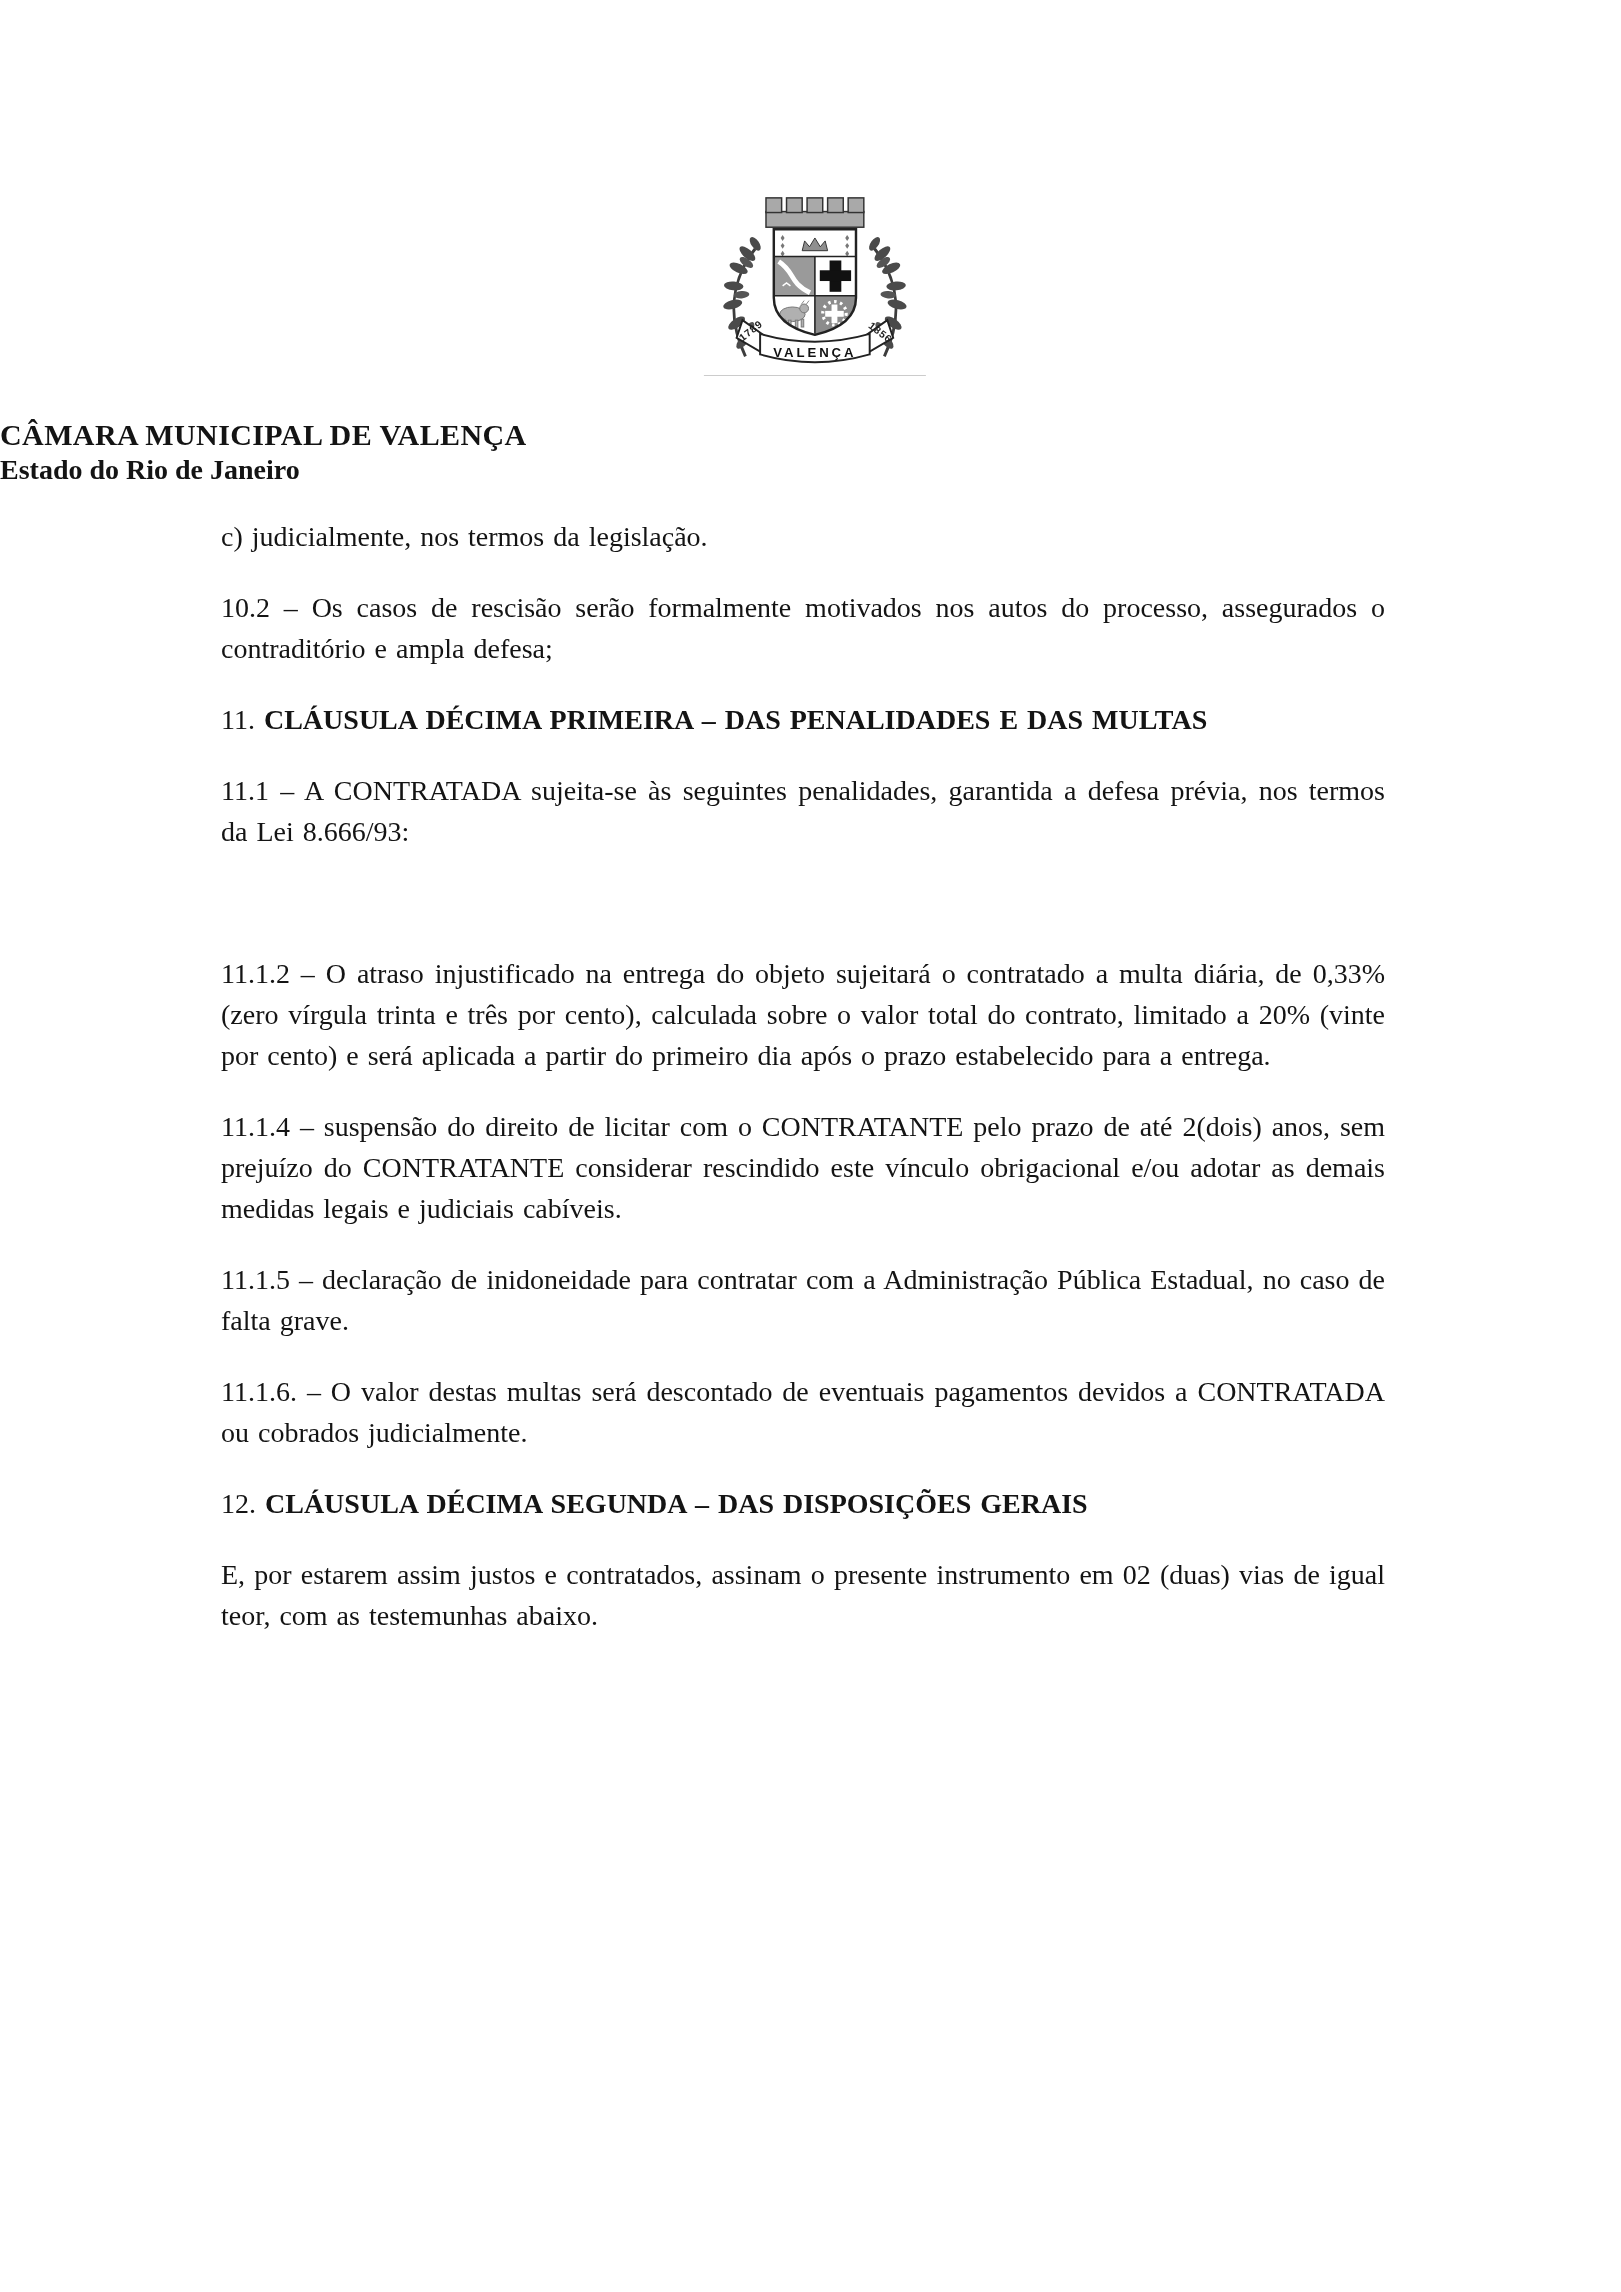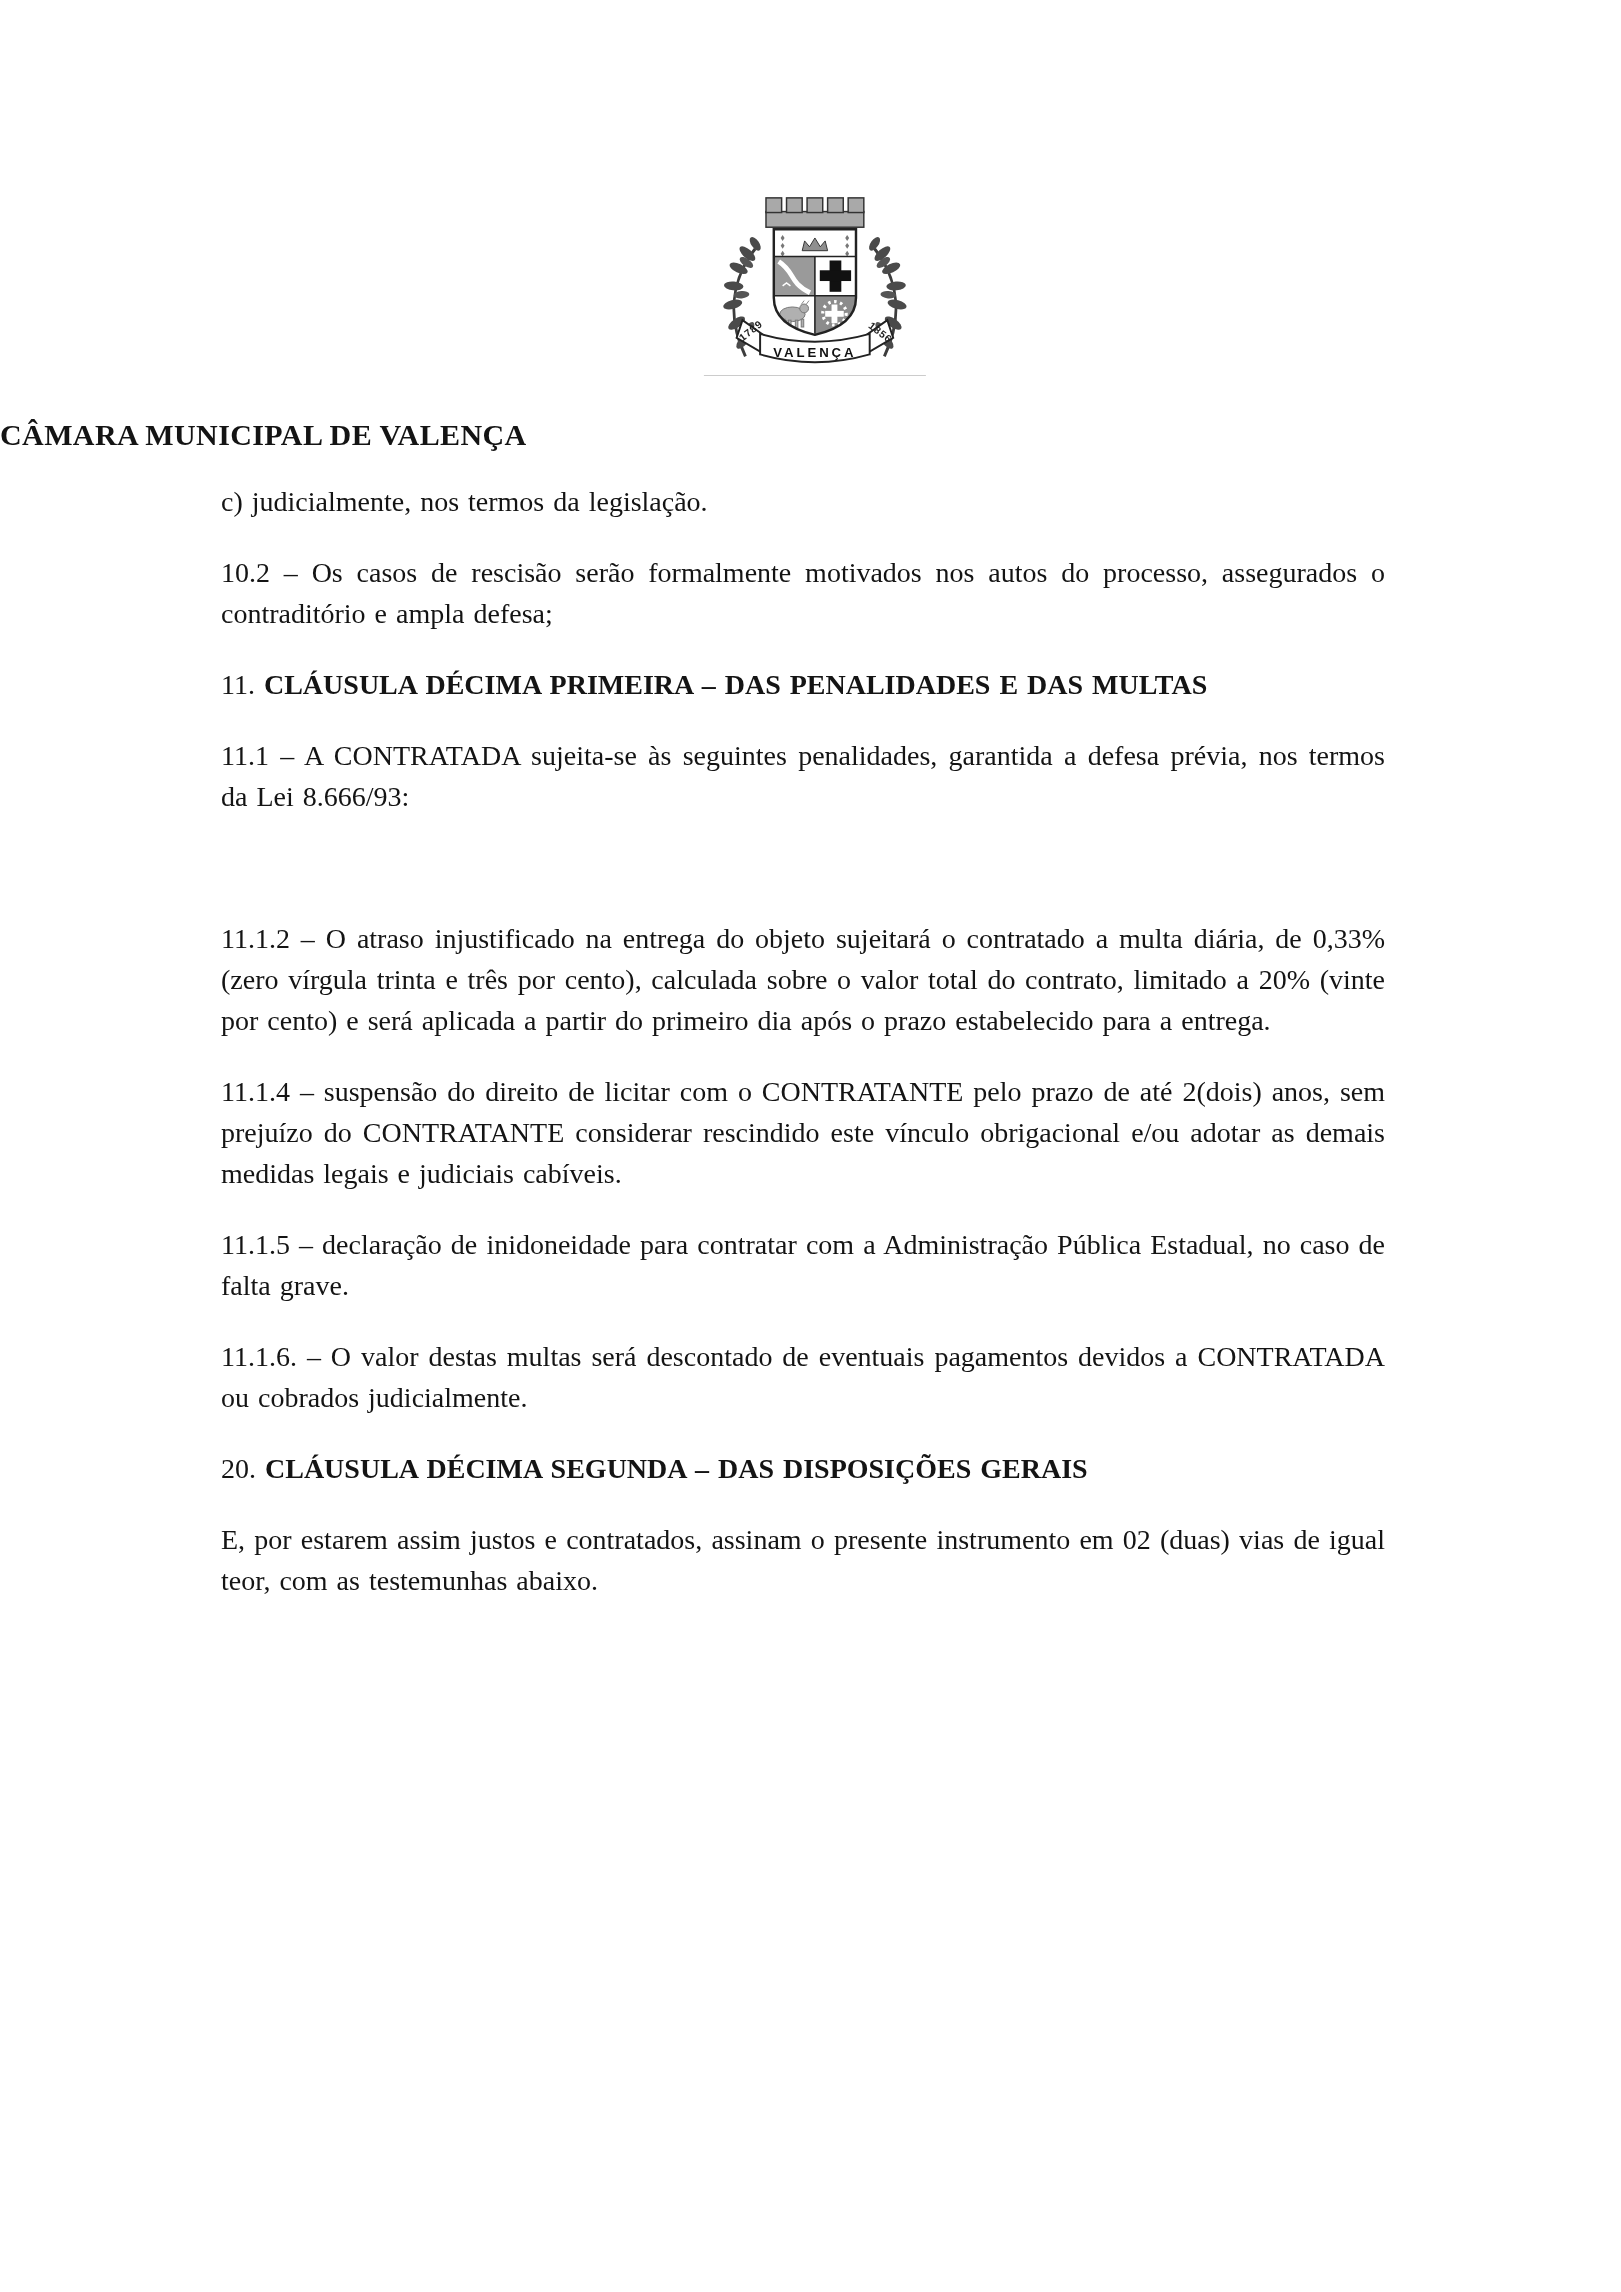--- a/index.html
+++ b/index.html
@@ -155,30 +155,31 @@
         <path d="M57,145 Q113,161 169,145 L169,166 Q113,182 57,166 Z" fill="#ffffff" stroke="#222222" stroke-width="2"></path>
         <text transform="translate(39,153) rotate(-38)" font-size="10.5" font-weight="bold" fill="#222222" font-family="Liberation Sans, sans-serif" letter-spacing="1">1789</text>
         <text transform="translate(167,138) rotate(38)" font-size="10.5" font-weight="bold" fill="#222222" font-family="Liberation Sans, sans-serif" letter-spacing="1">1856</text>
         <text x="113" y="169" text-anchor="middle" font-size="13.5" font-weight="bold" fill="#111111" font-family="Liberation Sans, sans-serif" letter-spacing="3">VALENÇA</text>
       </g>
     </svg>
   </div>
 
   <header class="org-header">
     <h1 class="org-name">CÂMARA MUNICIPAL DE VALENÇA</h1>
+    <h2 class="org-subtitle">Estado do Rio de Janeiro</h2>
   </header>
 
   <main class="content">
       <p class="para">c) judicialmente, nos termos da legislação.</p>
       <p class="para">10.2 – Os casos de rescisão serão formalmente motivados nos autos do processo, assegurados o contraditório e ampla defesa;</p>
       <p class="para heading"><span class="clause-num">11. </span><span class="clause-title">CLÁUSULA DÉCIMA PRIMEIRA – DAS PENALIDADES E DAS MULTAS</span></p>
       <p class="para">11.1 – A CONTRATADA sujeita-se às seguintes penalidades, garantida a defesa prévia, nos termos da Lei 8.666/93:</p>
       <p class="para spacer">&nbsp;</p>
       <p class="para">11.1.2 – O atraso injustificado na entrega do objeto sujeitará o contratado a multa diária, de 0,33% (zero vírgula trinta e três por cento), calculada sobre o valor total do contrato, limitado a 20% (vinte por cento) e será aplicada a partir do primeiro dia após o prazo estabelecido para a entrega.</p>
       <p class="para">11.1.4 – suspensão do direito de licitar com o CONTRATANTE pelo prazo de até 2(dois) anos, sem prejuízo do CONTRATANTE considerar rescindido este vínculo obrigacional e/ou adotar as demais medidas legais e judiciais cabíveis.</p>
       <p class="para">11.1.5 – declaração de inidoneidade para contratar com a Administração Pública Estadual, no caso de falta grave.</p>
       <p class="para">11.1.6. – O valor destas multas será descontado de eventuais pagamentos devidos a CONTRATADA ou cobrados judicialmente.</p>
-      <p class="para heading"><span class="clause-num">20. </span><span class="clause-title">CLÁUSULA DÉCIMA SEGUNDA – DAS DISPOSIÇÕES GERAIS</span></p>
+      <p class="para heading"><span class="clause-num">12. </span><span class="clause-title">CLÁUSULA DÉCIMA SEGUNDA – DAS DISPOSIÇÕES GERAIS</span></p>
       <p class="para">E, por estarem assim justos e contratados, assinam o presente instrumento em 02 (duas) vias de igual teor, com as testemunhas abaixo.</p>
     </main>
 
 </div>
 
 
 </body></html>

